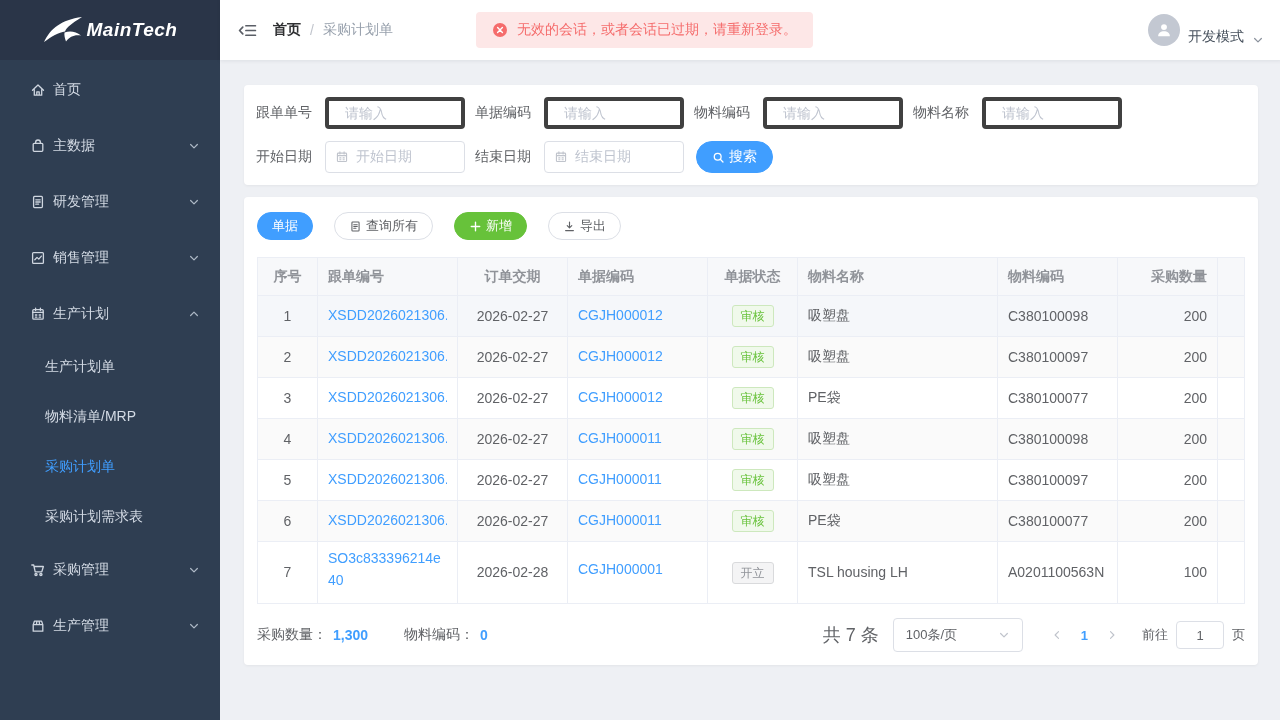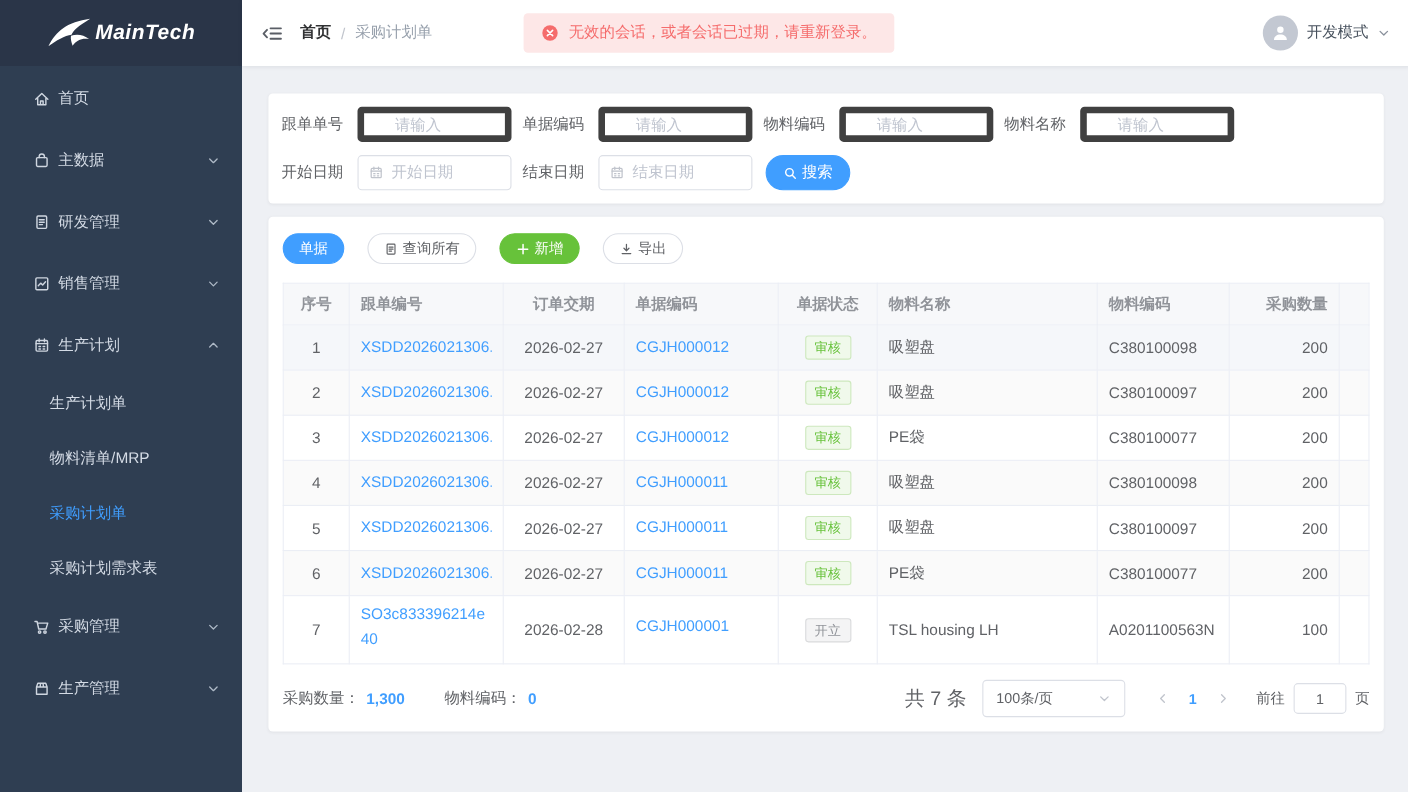--- a/index.html
+++ b/index.html
@@ -28,38 +28,38 @@
   .topbar { height:60px; min-height:60px; background:#fff; display:flex; align-items:center; padding:0 18px; position:relative; box-shadow:0 1px 4px rgba(0,21,41,.08); z-index:5; }
   .fold { color:#5a5e66; display:flex; cursor:pointer; }
   .fold svg { width:19px; height:19px; }
   .breadcrumb { display:flex; align-items:center; margin-left:16px; gap:9px; }
   .bc-root { color:#303133; font-weight:bold; cursor:pointer; }
   .bc-sep { color:#c0c4cc; }
   .bc-cur { color:#97a0ac; }
   .alert { position:absolute; left:256px; top:12px; height:36px; background:#fde7e7; border-radius:4px; display:flex; align-items:center; padding:0 16px; gap:9px; }
   .alert svg { width:16px; height:16px; }
   .alert-text { color:#f56c6c; font-size:14px; }
-  .user-area { margin-left:auto; display:flex; align-items:center; gap:8px; cursor:pointer; }
+  .user-area { margin-left:auto; display:flex; align-items:flex-end; gap:8px; cursor:pointer; }
   .avatar { width:32px; height:32px; border-radius:50%; background:#c3c8d2; display:flex; align-items:center; justify-content:center; }
   .avatar svg { width:18px; height:18px; }
   .user-mode { color:#46505c; }
   .user-chev { color:#8a919c; display:flex; }
   .user-chev svg { width:12px; height:12px; }
 
   
   .content { flex:1; padding:25px 24px 0 24px; display:flex; flex-direction:column; gap:12px; overflow:hidden; }
   .card { background:#fff; border-radius:4px; box-shadow:0 1px 3px rgba(0,0,0,.05); }
 
   
   .filter-card { padding:12px; }
   .filter-row { display:flex; align-items:center; margin-bottom:12px; }
   .filter-row:last-child { margin-bottom:0; }
   .field { display:flex; align-items:center; margin-right:10px; }
   .field-label { width:56px; min-width:56px; color:#606266; margin-right:13px; text-align:left; }
-  .text-input { width:140px; height:32px; border:6px solid #404040; border-radius:4px; padding:0 28px; font-size:14px; color:#606266; outline:none; font-family:inherit; }
+  .text-input { width:140px; height:32px; border:4px solid #404040; border-radius:4px; padding:0 16px; font-size:14px; color:#606266; outline:none; font-family:inherit; }
   .text-input::placeholder { color:#bfc4cf; }
   .date-input { width:140px; height:32px; border:1px solid #dcdfe6; border-radius:4px; display:flex; align-items:center; padding:0 9px; gap:7px; color:#bfc4cf; cursor:pointer; background:#fff; }
   .date-input svg { width:14px; height:14px; color:#c0c4cc; }
   .btn { height:32px; border-radius:16px; border:1px solid #dcdfe6; background:#fff; color:#606266; font-size:14px; display:inline-flex; align-items:center; justify-content:center; gap:4px; padding:0 15px; cursor:pointer; font-family:inherit; }
   .btn svg { width:13px; height:13px; }
   .btn.primary { background:#409eff; border-color:#409eff; color:#fff; }
   .btn.success { background:#67c23a; border-color:#67c23a; color:#fff; }
   .search-btn { margin-left:2px; }
 
   

